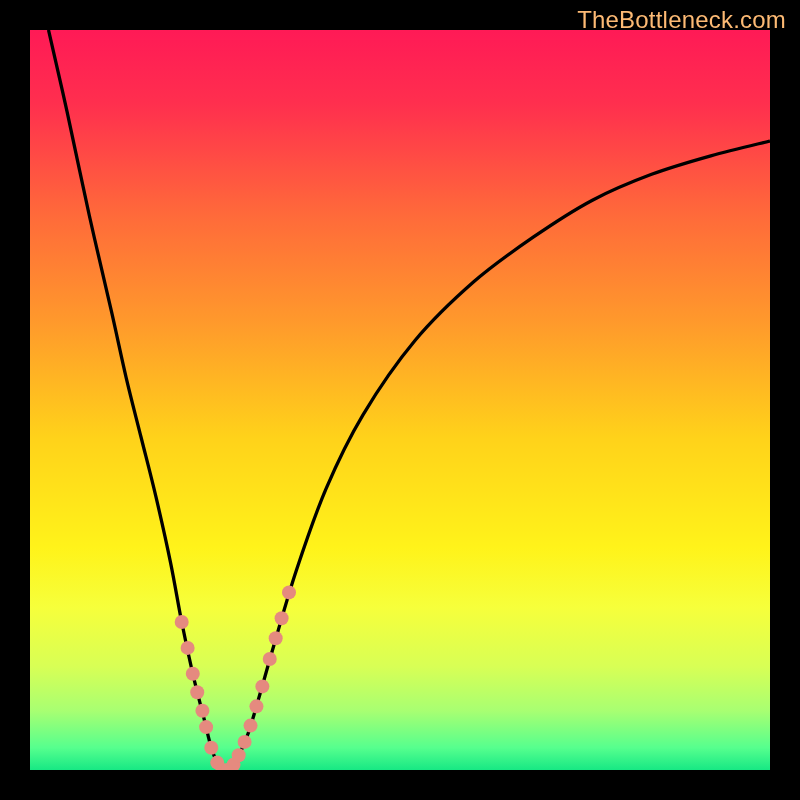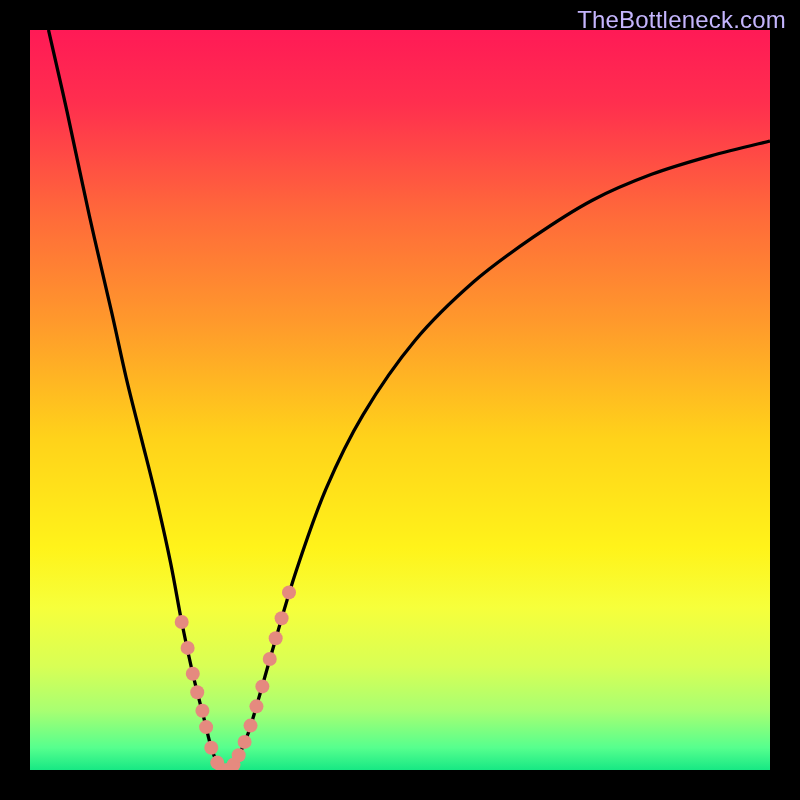--- a/index.html
+++ b/index.html
@@ -15,21 +15,21 @@
     width: 800px;
     height: 800px;
     background: #000;
   }
   .watermark {
     position: absolute;
     top: 6px;
     right: 14px;
     font-family: Arial, Helvetica, sans-serif;
     font-size: 24px;
-    color: #c4b5fd;
+    color: #fdba74;
     letter-spacing: 0.2px;
     z-index: 50;
   }
   .plot {
     position: absolute;
     left: 30px;
     top: 30px;
     width: 740px;
     height: 740px;
     overflow: hidden;

